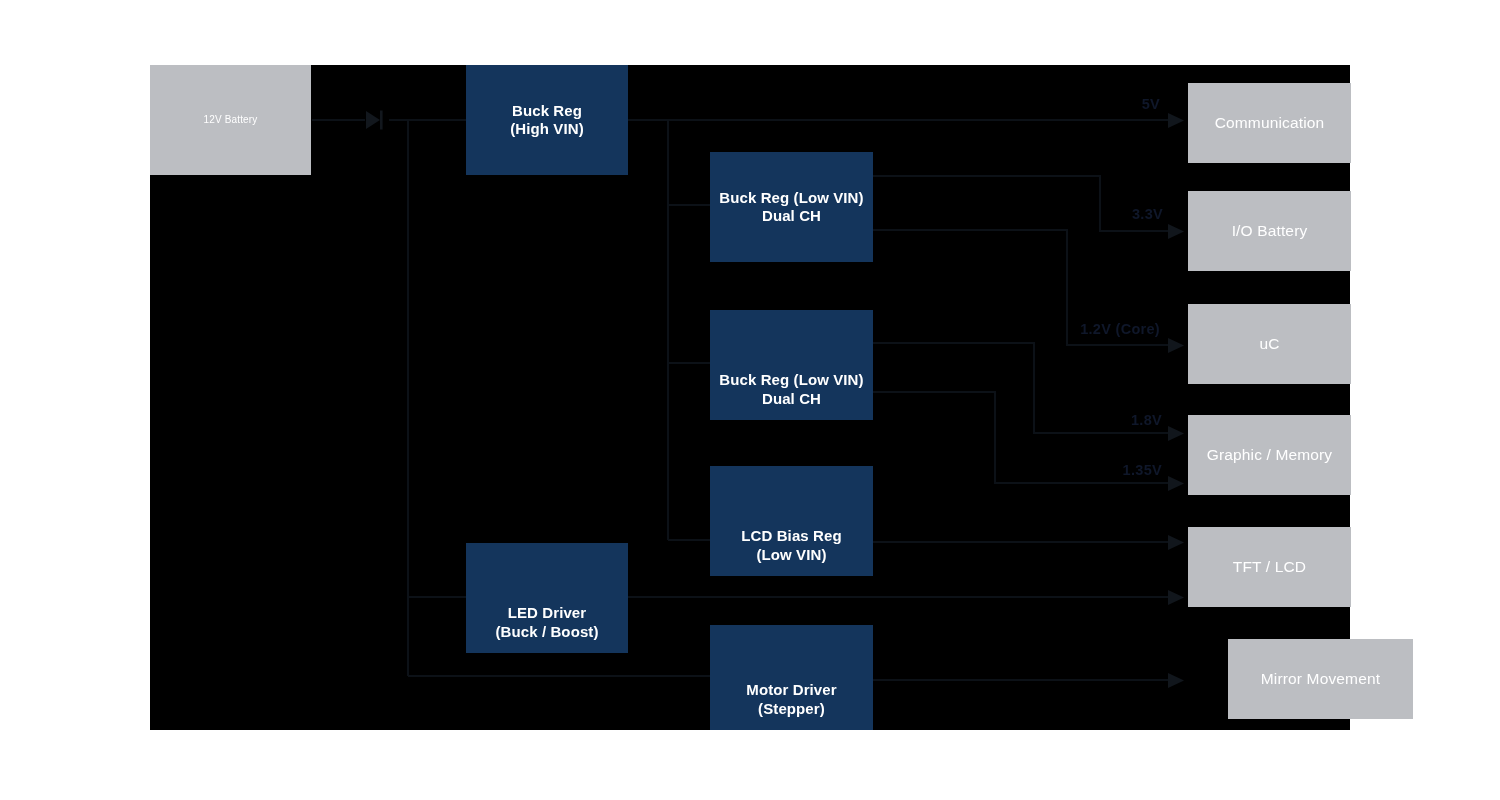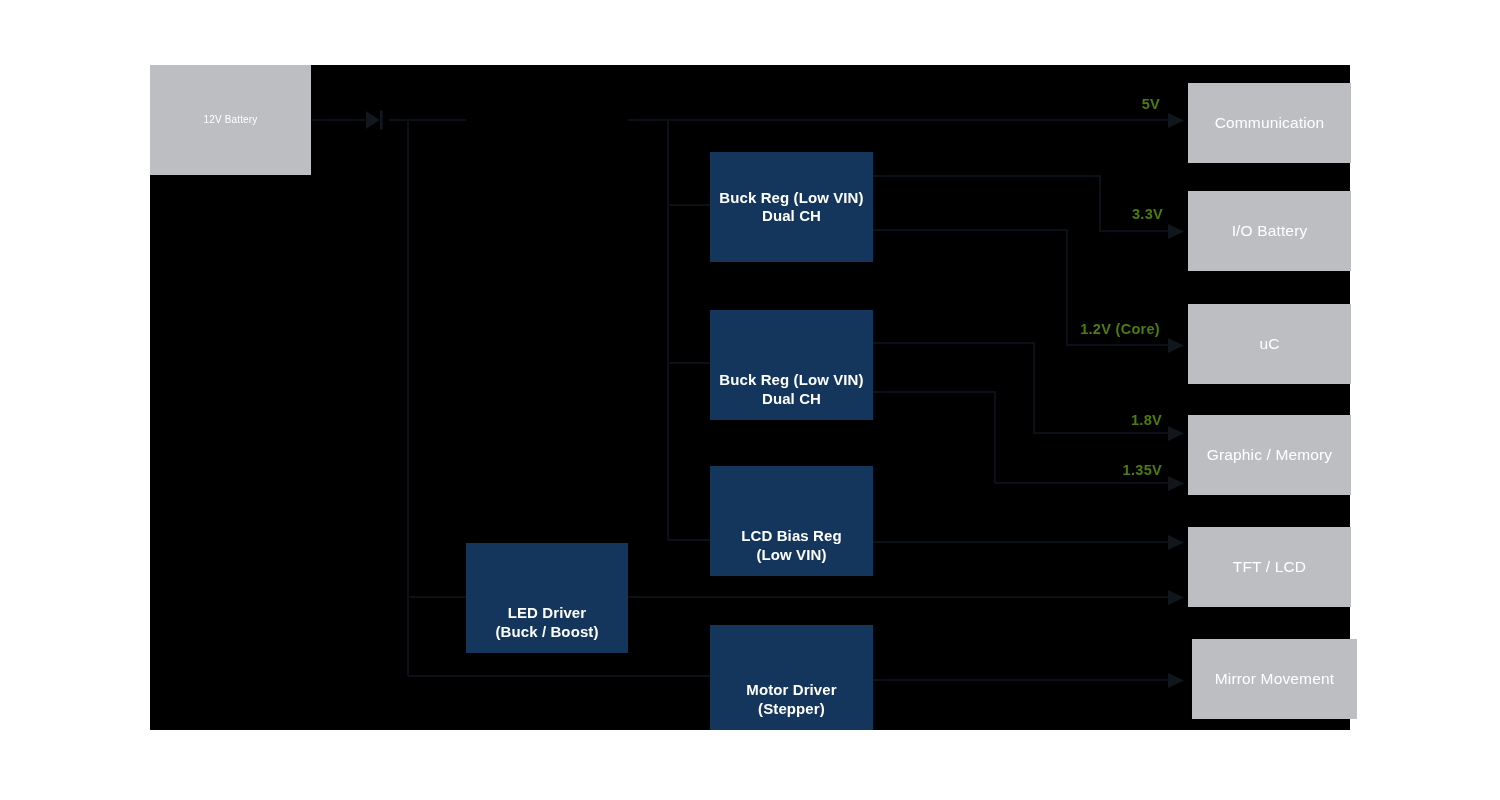--- a/index.html
+++ b/index.html
@@ -60,21 +60,21 @@
     font-size: 15px;
     font-weight: 700;
     letter-spacing: 0.1px;
   }
   .blk-reg.align-low {
     align-items: flex-end;
     padding-bottom: 12px;
   }
   .vlabel {
     position: absolute;
-    color: #4d7c0f;
+    color: #0f172a;
     font-size: 14.5px;
     font-weight: 700;
     letter-spacing: 0.3px;
     white-space: nowrap;
     text-align: right;
   }
 </style>
 </head>
 <body>
 
@@ -135,20 +135,26 @@
     <g>
       <path d="M366,111 L380,120 L366,129 z" fill="#12171d"></path>
       <rect x="380" y="110.5" width="2.6" height="19" fill="#12171d"></rect>
     </g>
   </svg>
 
   <div class="blk blk-src" style="left:150px; top:65px; width:161px; height:110px;">
     <span>12V Battery</span>
   </div>
 
+  <div class="blk blk-reg" style="left:466px; top:65px; width:162px; height:110px;">
+    <span>
+      <span>Buck Reg</span><br>
+      <span>(High VIN)</span>
+    </span>
+  </div>
 
   <div class="blk blk-reg" style="left:710px; top:152px; width:163px; height:110px;">
     <span>
       <span>Buck Reg (Low VIN)</span><br>
       <span>Dual CH</span>
     </span>
   </div>
 
   <div class="blk blk-reg align-low" style="left:710px; top:310px; width:163px; height:110px;">
     <span>
@@ -191,21 +197,21 @@
   </div>
 
   <div class="blk blk-load" style="left:1188px; top:415px; width:163px; height:80px;">
     <span>Graphic / Memory</span>
   </div>
 
   <div class="blk blk-load" style="left:1188px; top:527px; width:163px; height:80px;">
     <span>TFT / LCD</span>
   </div>
 
-  <div class="blk blk-load" style="left:1192px; top:639px; width:165px; height:80px;align-items:center;">
+  <div class="blk blk-load" style="left:1228px; top:639px; width:185px; height:80px;align-items:center;">
     <span>Mirror Movement</span>
   </div>
 
   <div class="vlabel" style="left:1060px; top:96px; width:100px;">5V</div>
 
   <div class="vlabel" style="left:1055px; top:206px; width:108px;">3.3V</div>
 
   <div class="vlabel" style="left:1020px; top:321px; width:140px;">1.2V (Core)</div>
 
   <div class="vlabel" style="left:1055px; top:412px; width:107px;">1.8V</div>

